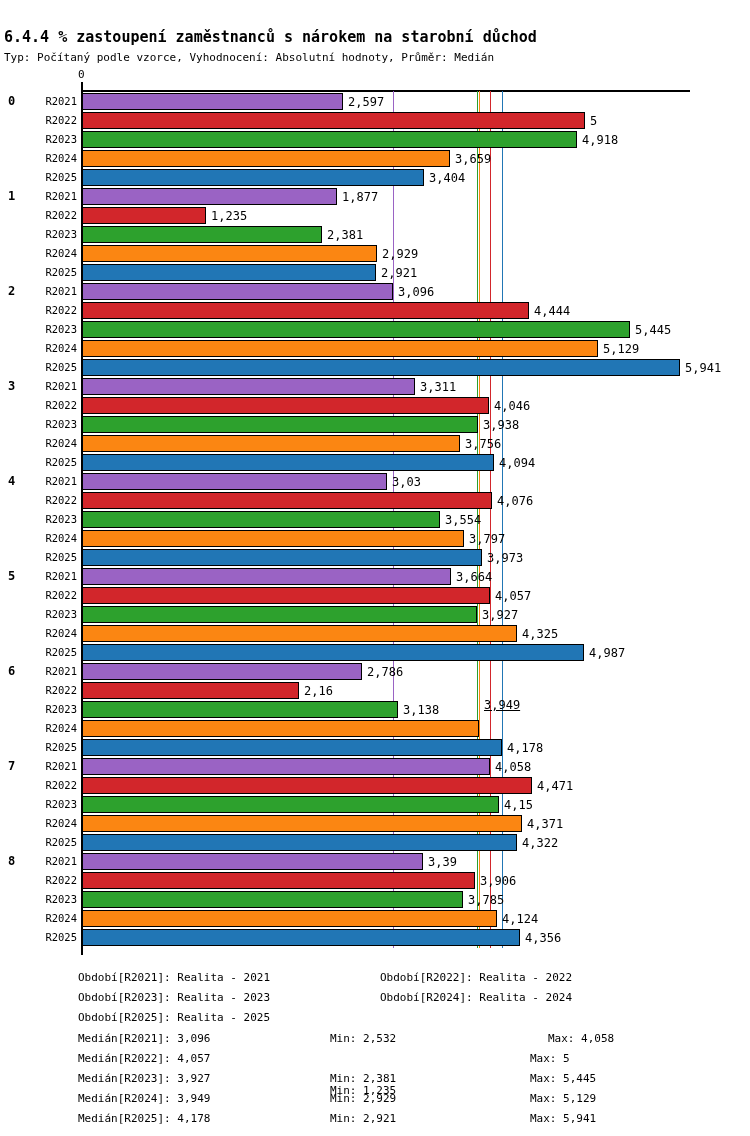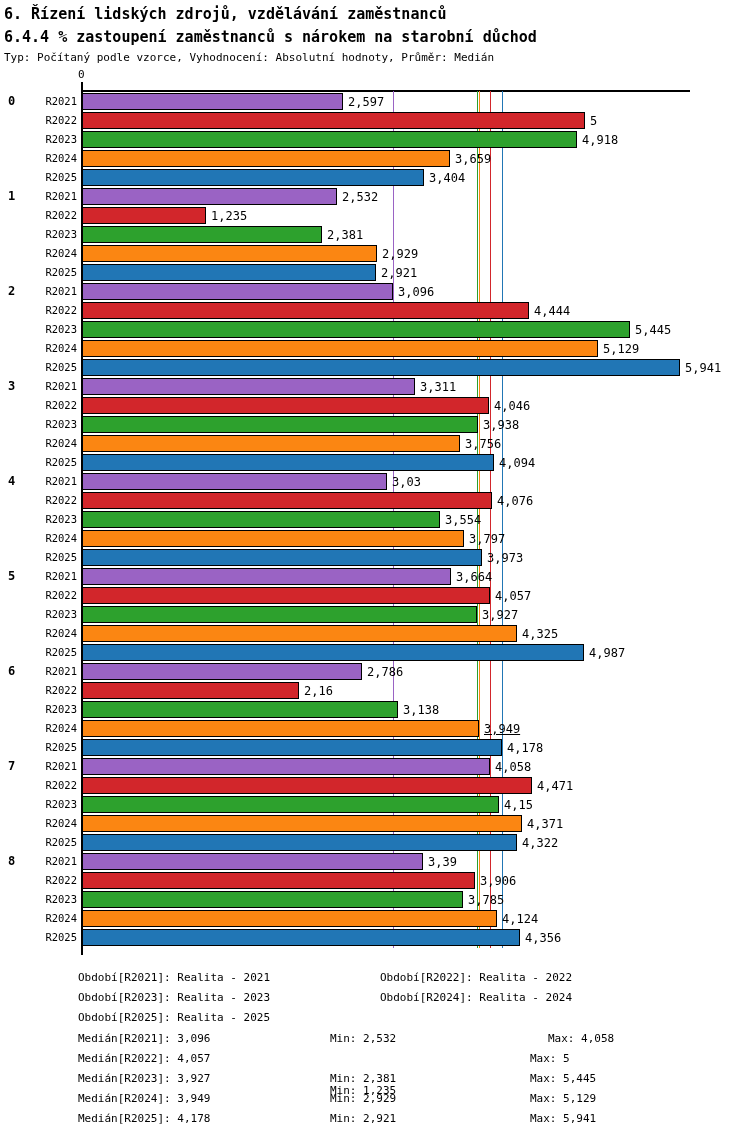--- a/index.html
+++ b/index.html
@@ -18,21 +18,20 @@
   .grouplbl{position:absolute;font-size:12px;font-weight:bold;}
   .rowlbl{position:absolute;font-size:10.5px;text-align:right;width:48px;}
   .bar{position:absolute;border:1px solid #000;box-sizing:border-box;height:17px;}
   .vallbl{position:absolute;font-size:12px;}
   .legtxt{position:absolute;font-size:11px;}
 </style>
 </head>
 <body>
 
 <div id="screen">
-  <div class="abs title" style="left:4px;top:5px;">6. Řízení lidských zdrojů, vzdělávání zaměstnanců</div>
   <div class="abs subtitle" style="left:4px;top:28px;">6.4.4 % zastoupení zaměstnanců s nárokem na starobní důchod</div>
   <div class="abs meta" style="left:4px;top:51px;">Typ: Počítaný podle vzorce, Vyhodnocení: Absolutní hodnoty, Průměr: Medián</div>
 
   <div class="abs zero" style="left:78px;top:68px;">0</div>
 
   <div class="hline" style="left:82px;top:90px;width:608px;"></div>
   <div class="vaxis" style="left:81px;top:82px;height:873px;"></div>
 
   <div id="plot">
       <div class="vline" style="left: 393px; top: 91px; height: 857px; background: rgb(154, 99, 196);"></div>
@@ -52,21 +51,21 @@
       <div class="vallbl" style="left: 582px; top: 133px;">4,918</div>
       <div class="rowlbl" style="left: 29px; top: 152px;">R2024</div>
       <div class="bar" style="left: 82px; top: 150px; width: 368px; background: rgb(251, 134, 18);"></div>
       <div class="vallbl" style="left: 455px; top: 152px;">3,659</div>
       <div class="rowlbl" style="left: 29px; top: 171px;">R2025</div>
       <div class="bar" style="left: 82px; top: 169px; width: 342px; background: rgb(33, 118, 181);"></div>
       <div class="vallbl" style="left: 429px; top: 171px;">3,404</div>
       <div class="grouplbl" style="left: 8px; top: 189px;">1</div>
       <div class="rowlbl" style="left: 29px; top: 190px;">R2021</div>
       <div class="bar" style="left: 82px; top: 188px; width: 255px; background: rgb(154, 99, 196);"></div>
-      <div class="vallbl" style="left: 342px; top: 190px;">2,532</div>
+      <div class="vallbl" style="left: 342px; top: 190px;">1,877</div>
       <div class="rowlbl" style="left: 29px; top: 209px;">R2022</div>
       <div class="bar" style="left: 82px; top: 207px; width: 124px; background: rgb(210, 38, 43);"></div>
       <div class="vallbl" style="left: 211px; top: 209px; text-align: center;">1,235</div>
       <div class="rowlbl" style="left: 29px; top: 228px;">R2023</div>
       <div class="bar" style="left: 82px; top: 226px; width: 240px; background: rgb(45, 161, 45);"></div>
       <div class="vallbl" style="left: 327px; top: 228px;">2,381</div>
       <div class="rowlbl" style="left: 29px; top: 247px;">R2024</div>
       <div class="bar" style="left: 82px; top: 245px; width: 295px; background: rgb(251, 134, 18);"></div>
       <div class="vallbl" style="left: 382px; top: 247px;">2,929</div>
       <div class="rowlbl" style="left: 29px; top: 266px;">R2025</div>
@@ -141,21 +140,21 @@
       <div class="bar" style="left: 82px; top: 663px; width: 280px; background: rgb(154, 99, 196);"></div>
       <div class="vallbl" style="left: 367px; top: 665px;">2,786</div>
       <div class="rowlbl" style="left: 29px; top: 684px;">R2022</div>
       <div class="bar" style="left: 82px; top: 682px; width: 217px; background: rgb(210, 38, 43);"></div>
       <div class="vallbl" style="left: 304px; top: 684px;">2,16</div>
       <div class="rowlbl" style="left: 29px; top: 703px;">R2023</div>
       <div class="bar" style="left: 82px; top: 701px; width: 316px; background: rgb(45, 161, 45);"></div>
       <div class="vallbl" style="left: 403px; top: 703px;">3,138</div>
       <div class="rowlbl" style="left: 29px; top: 722px;">R2024</div>
       <div class="bar" style="left: 82px; top: 720px; width: 397px; background: rgb(251, 134, 18);"></div>
-      <div class="vallbl" style="left: 484px; top: 722px; text-decoration: underline;">3,949</div>
+      <div class="vallbl" style="left: 484px; top: 698px; text-decoration: underline;">3,949</div>
       <div class="rowlbl" style="left: 29px; top: 741px;">R2025</div>
       <div class="bar" style="left: 82px; top: 739px; width: 420px; background: rgb(33, 118, 181);"></div>
       <div class="vallbl" style="left: 507px; top: 741px;">4,178</div>
       <div class="grouplbl" style="left: 8px; top: 759px;">7</div>
       <div class="rowlbl" style="left: 29px; top: 760px;">R2021</div>
       <div class="bar" style="left: 82px; top: 758px; width: 408px; background: rgb(154, 99, 196);"></div>
       <div class="vallbl" style="left: 495px; top: 760px;">4,058</div>
       <div class="rowlbl" style="left: 29px; top: 779px;">R2022</div>
       <div class="bar" style="left: 82px; top: 777px; width: 450px; background: rgb(210, 38, 43);"></div>
       <div class="vallbl" style="left: 537px; top: 779px;">4,471</div>

